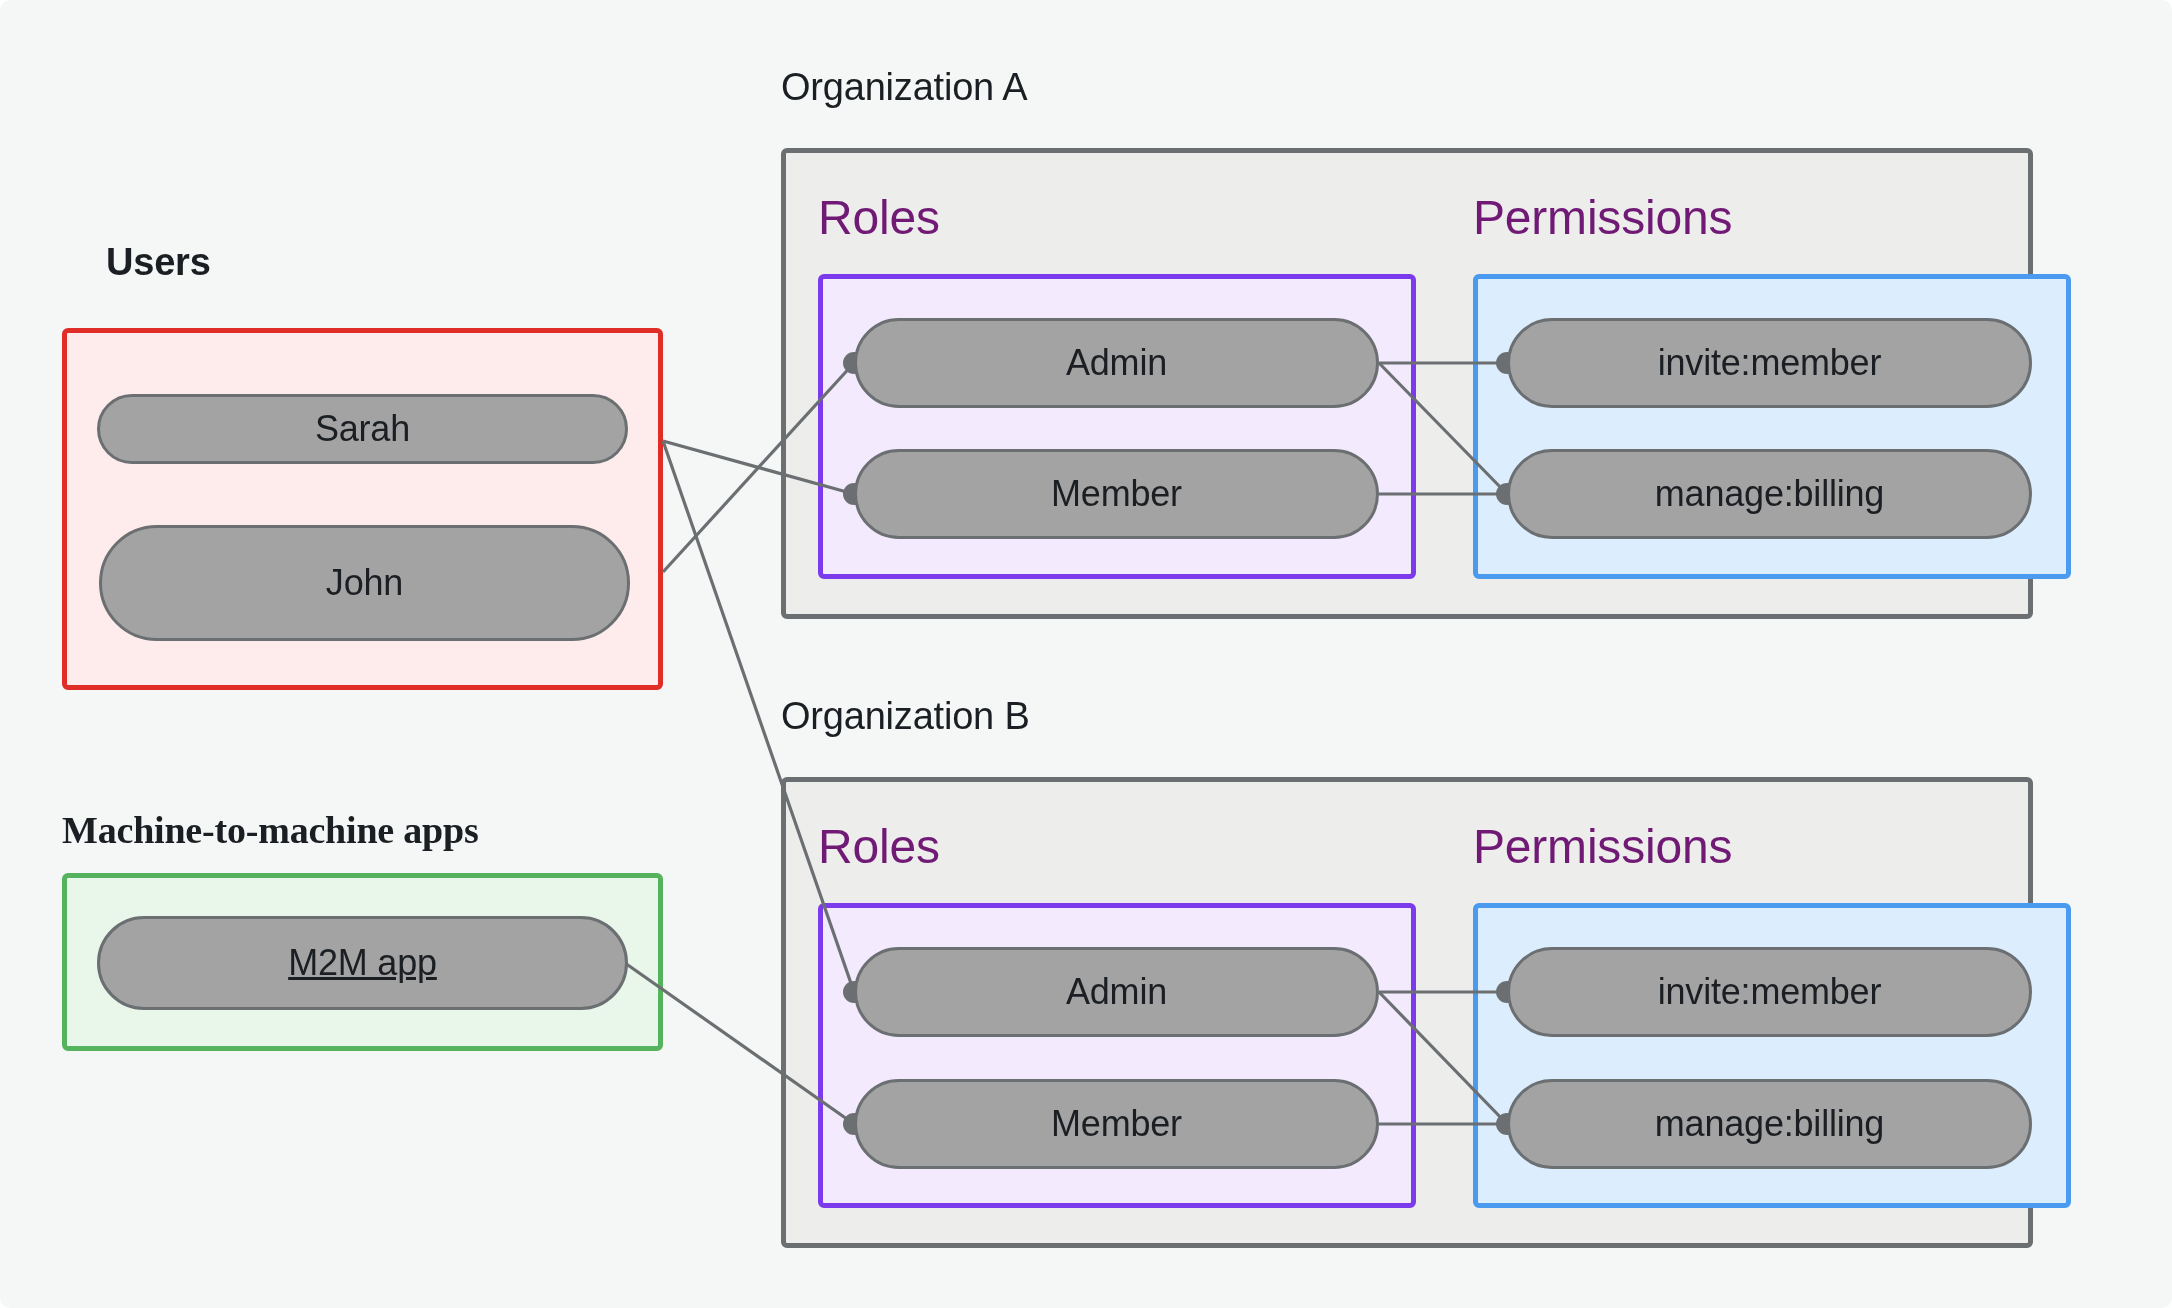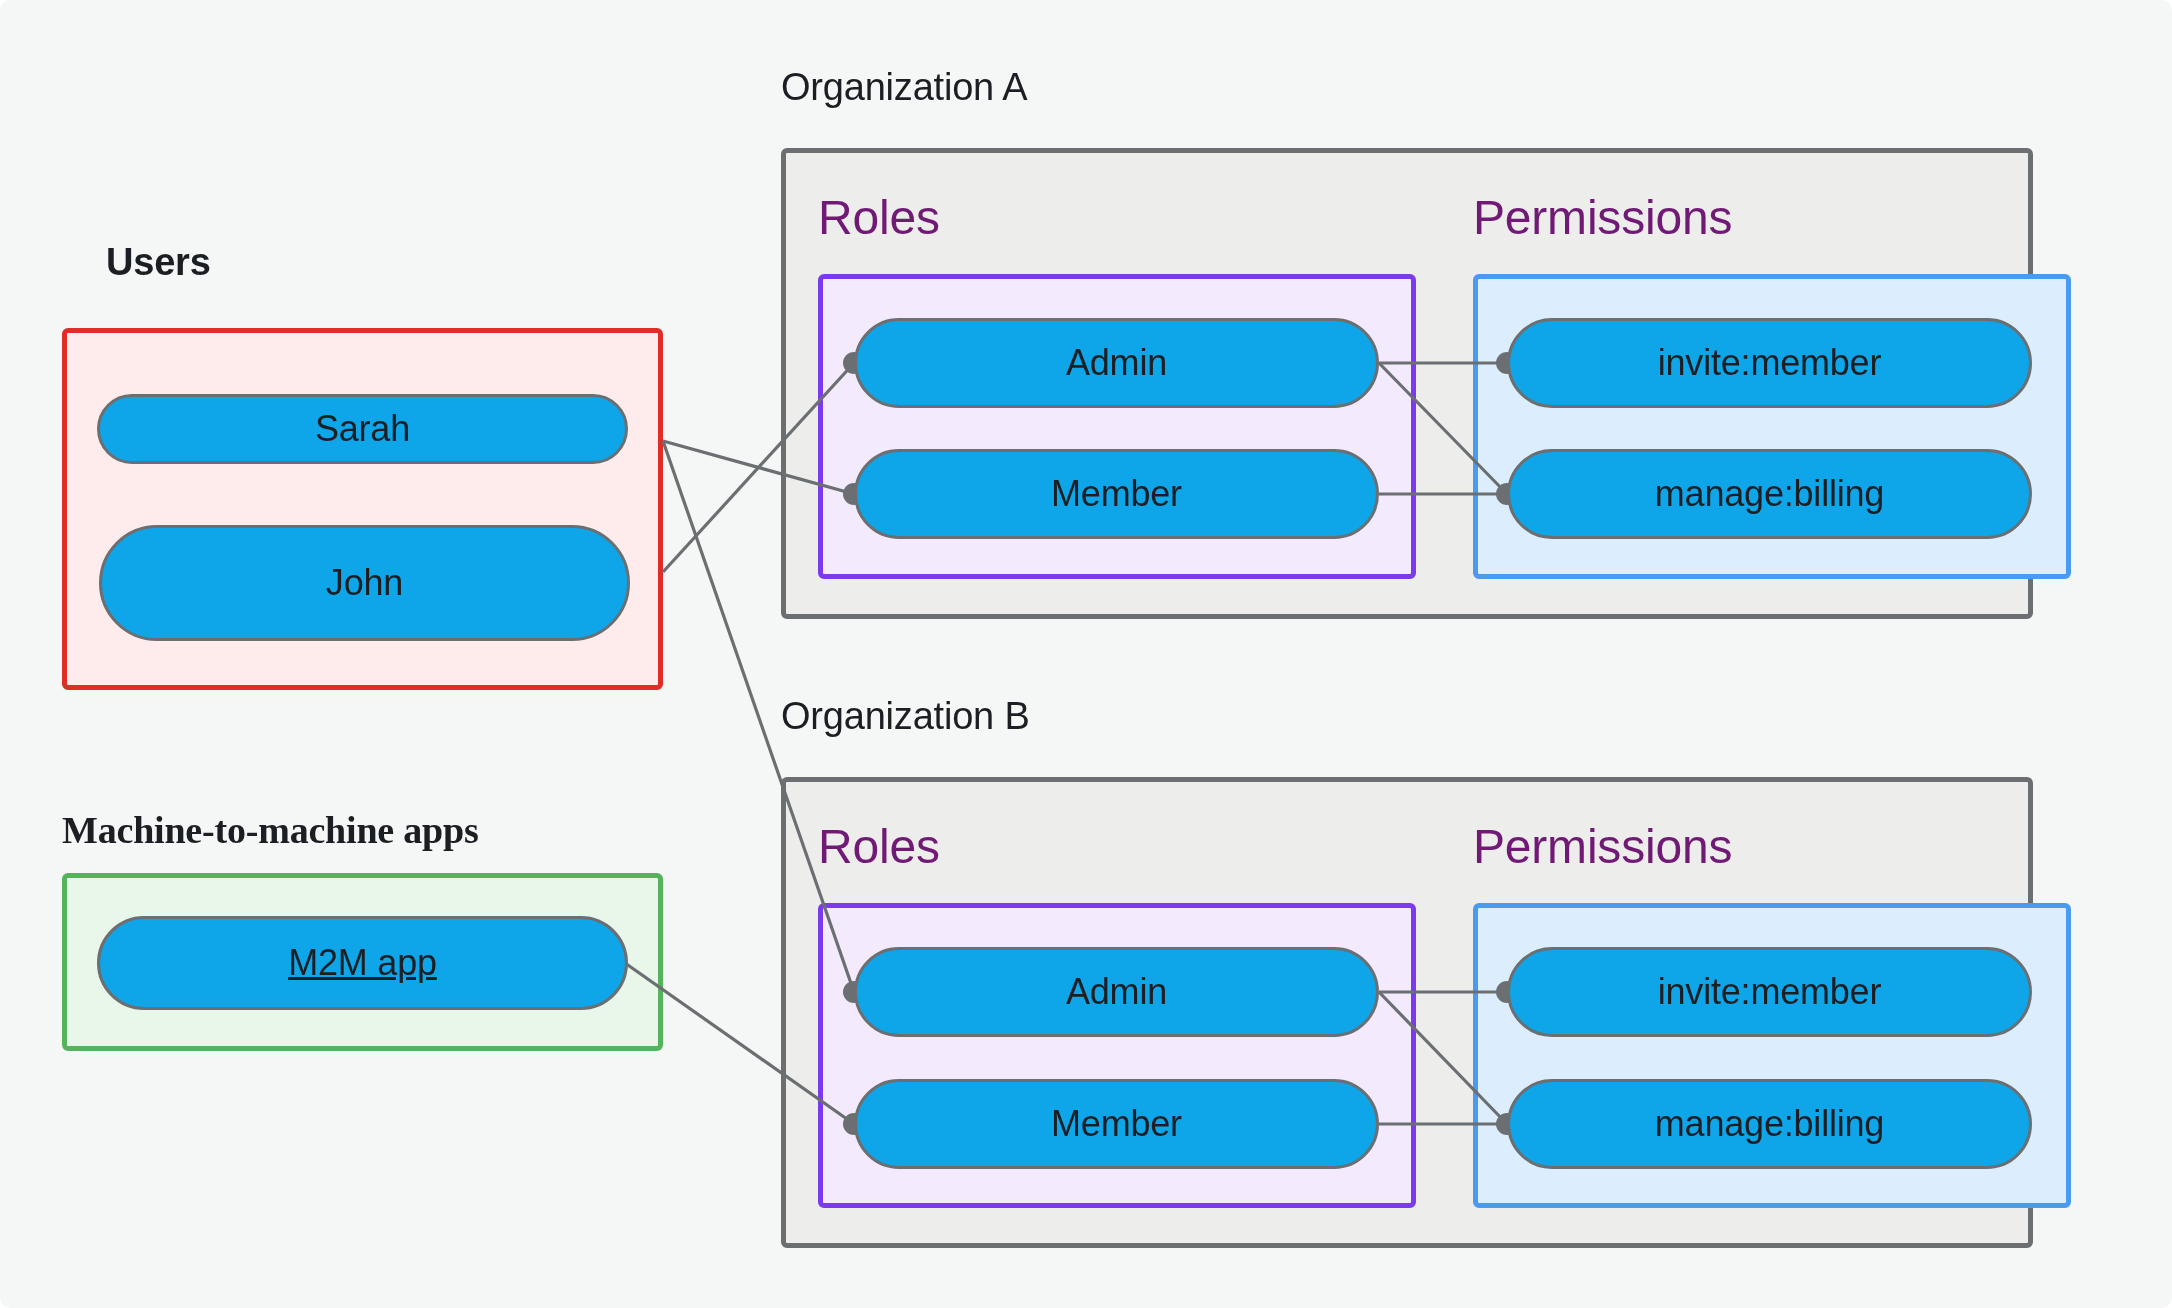--- a/index.html
+++ b/index.html
@@ -92,21 +92,21 @@
   }
   .box-perms {
     background: #dceefd;
     border: 5px solid #4a9af0;
   }
 
   
   .pill {
     position: absolute;
     box-sizing: border-box;
-    background: #0ea5e9;
+    background: #a3a3a3;
     border: 3.4px solid #6b6f72;
     border-radius: 999px;
     display: flex;
     align-items: center;
     justify-content: center;
     font-size: 36px;
     color: #1b1f23;
     letter-spacing: -0.2px;
     white-space: nowrap;
     z-index: 6;

